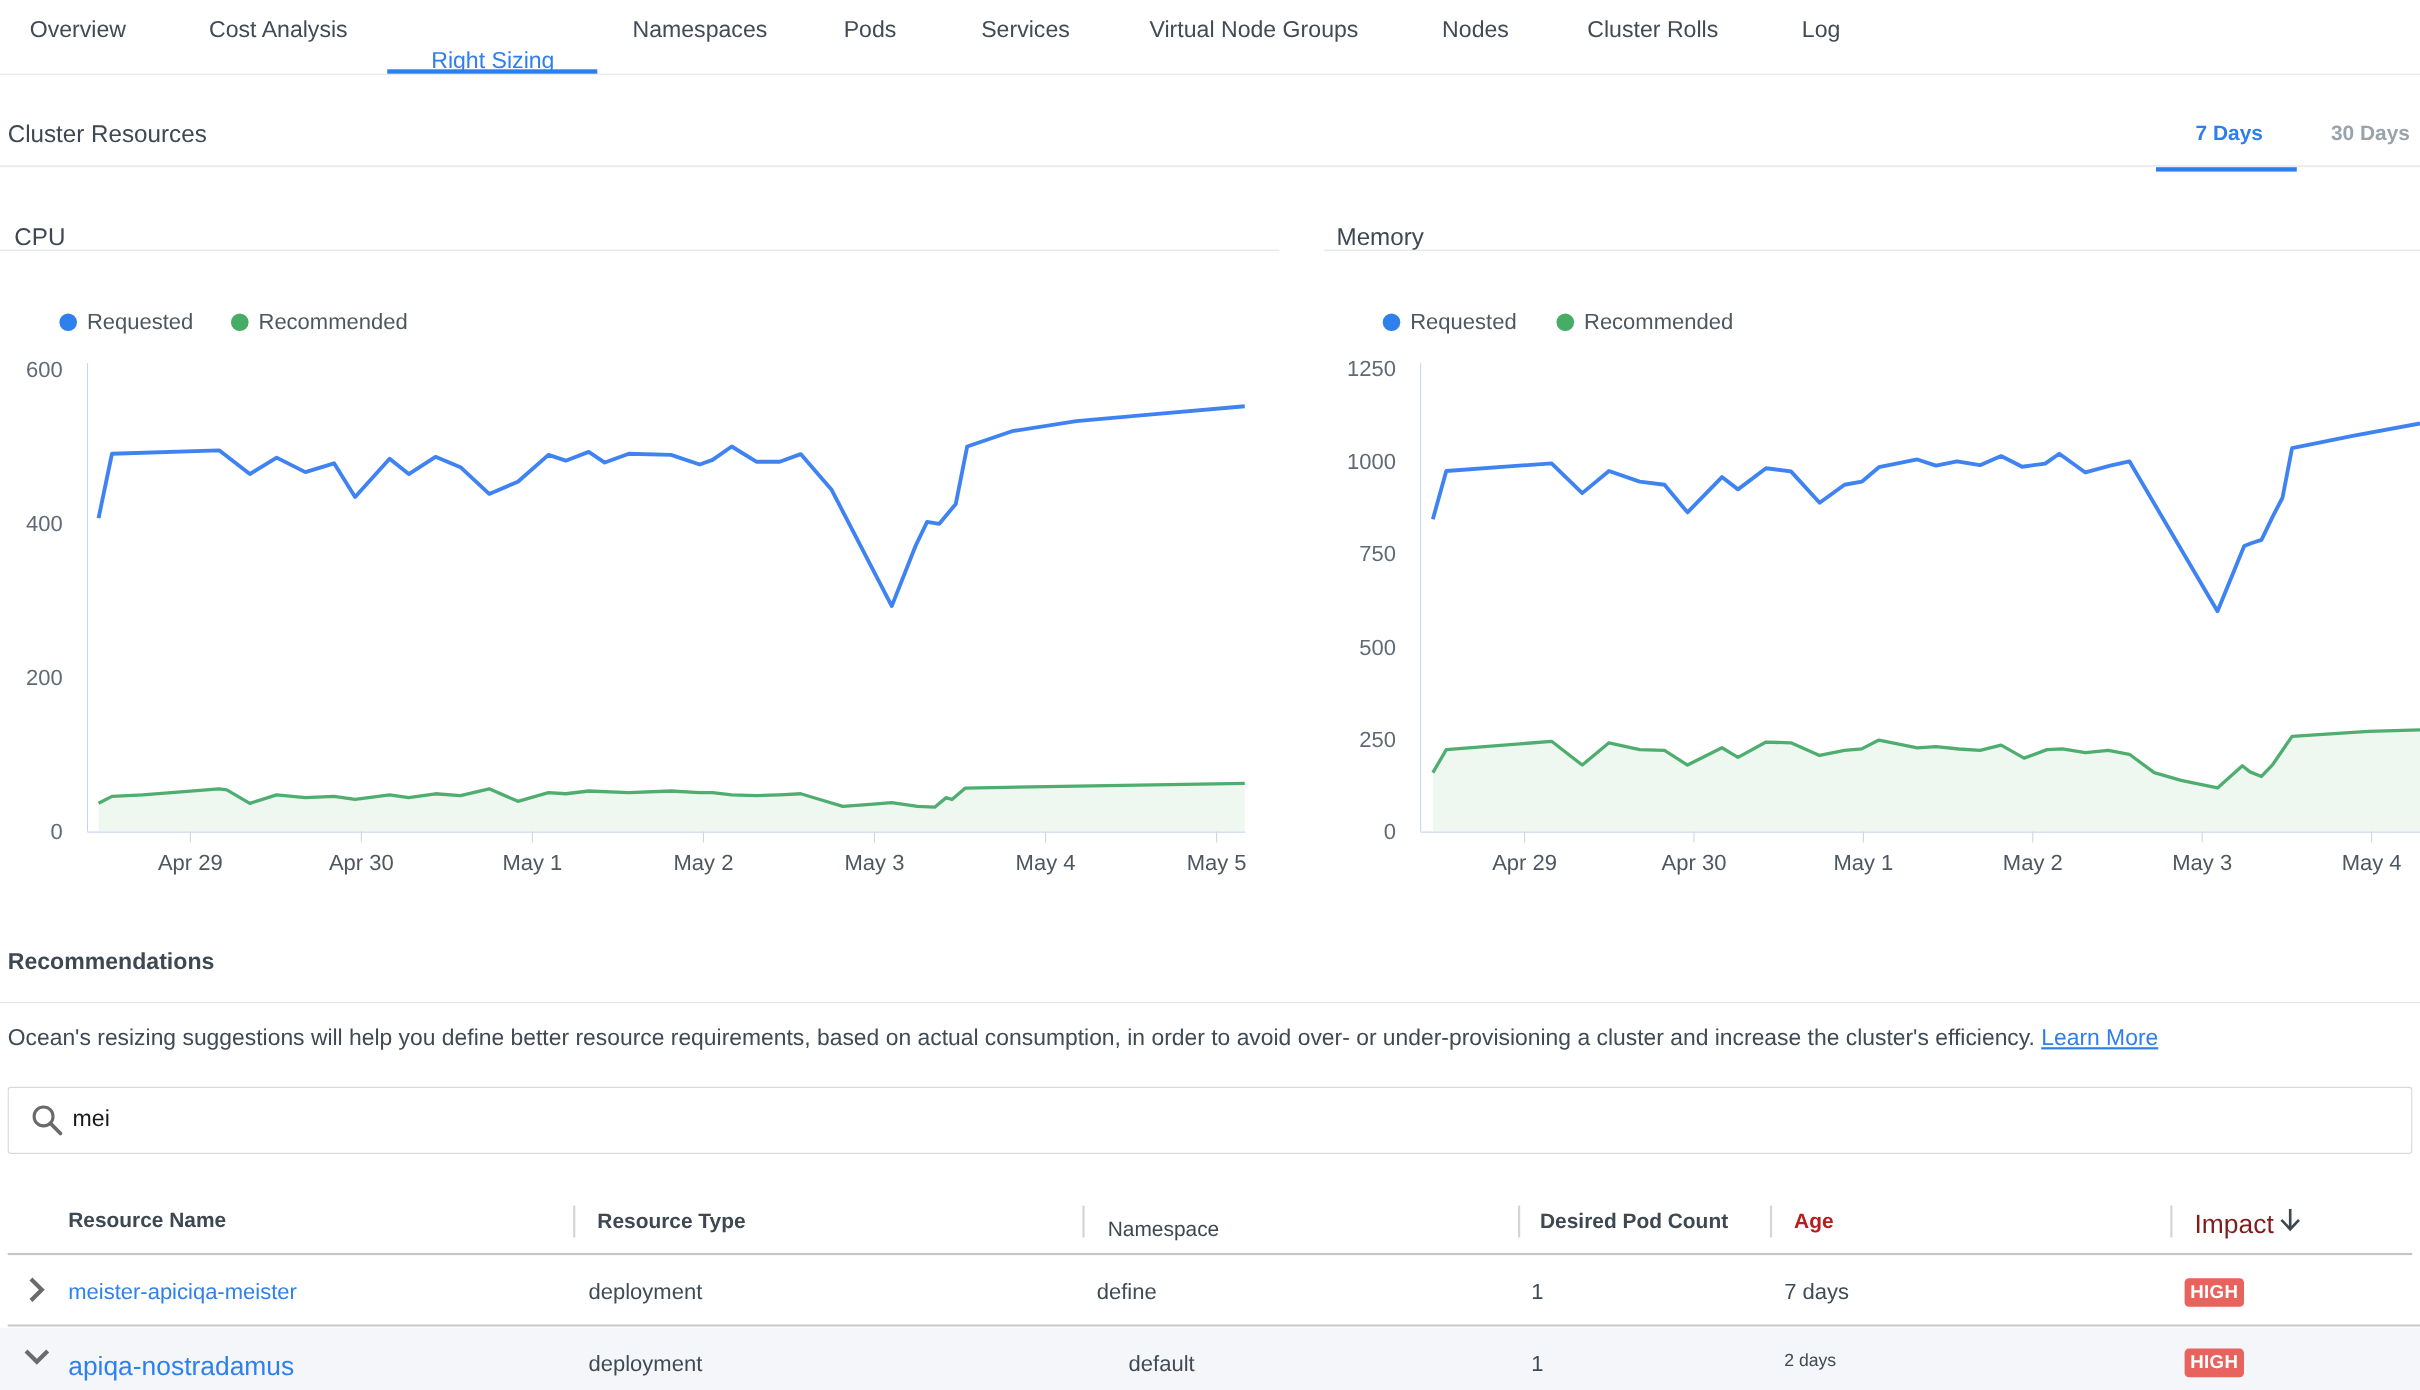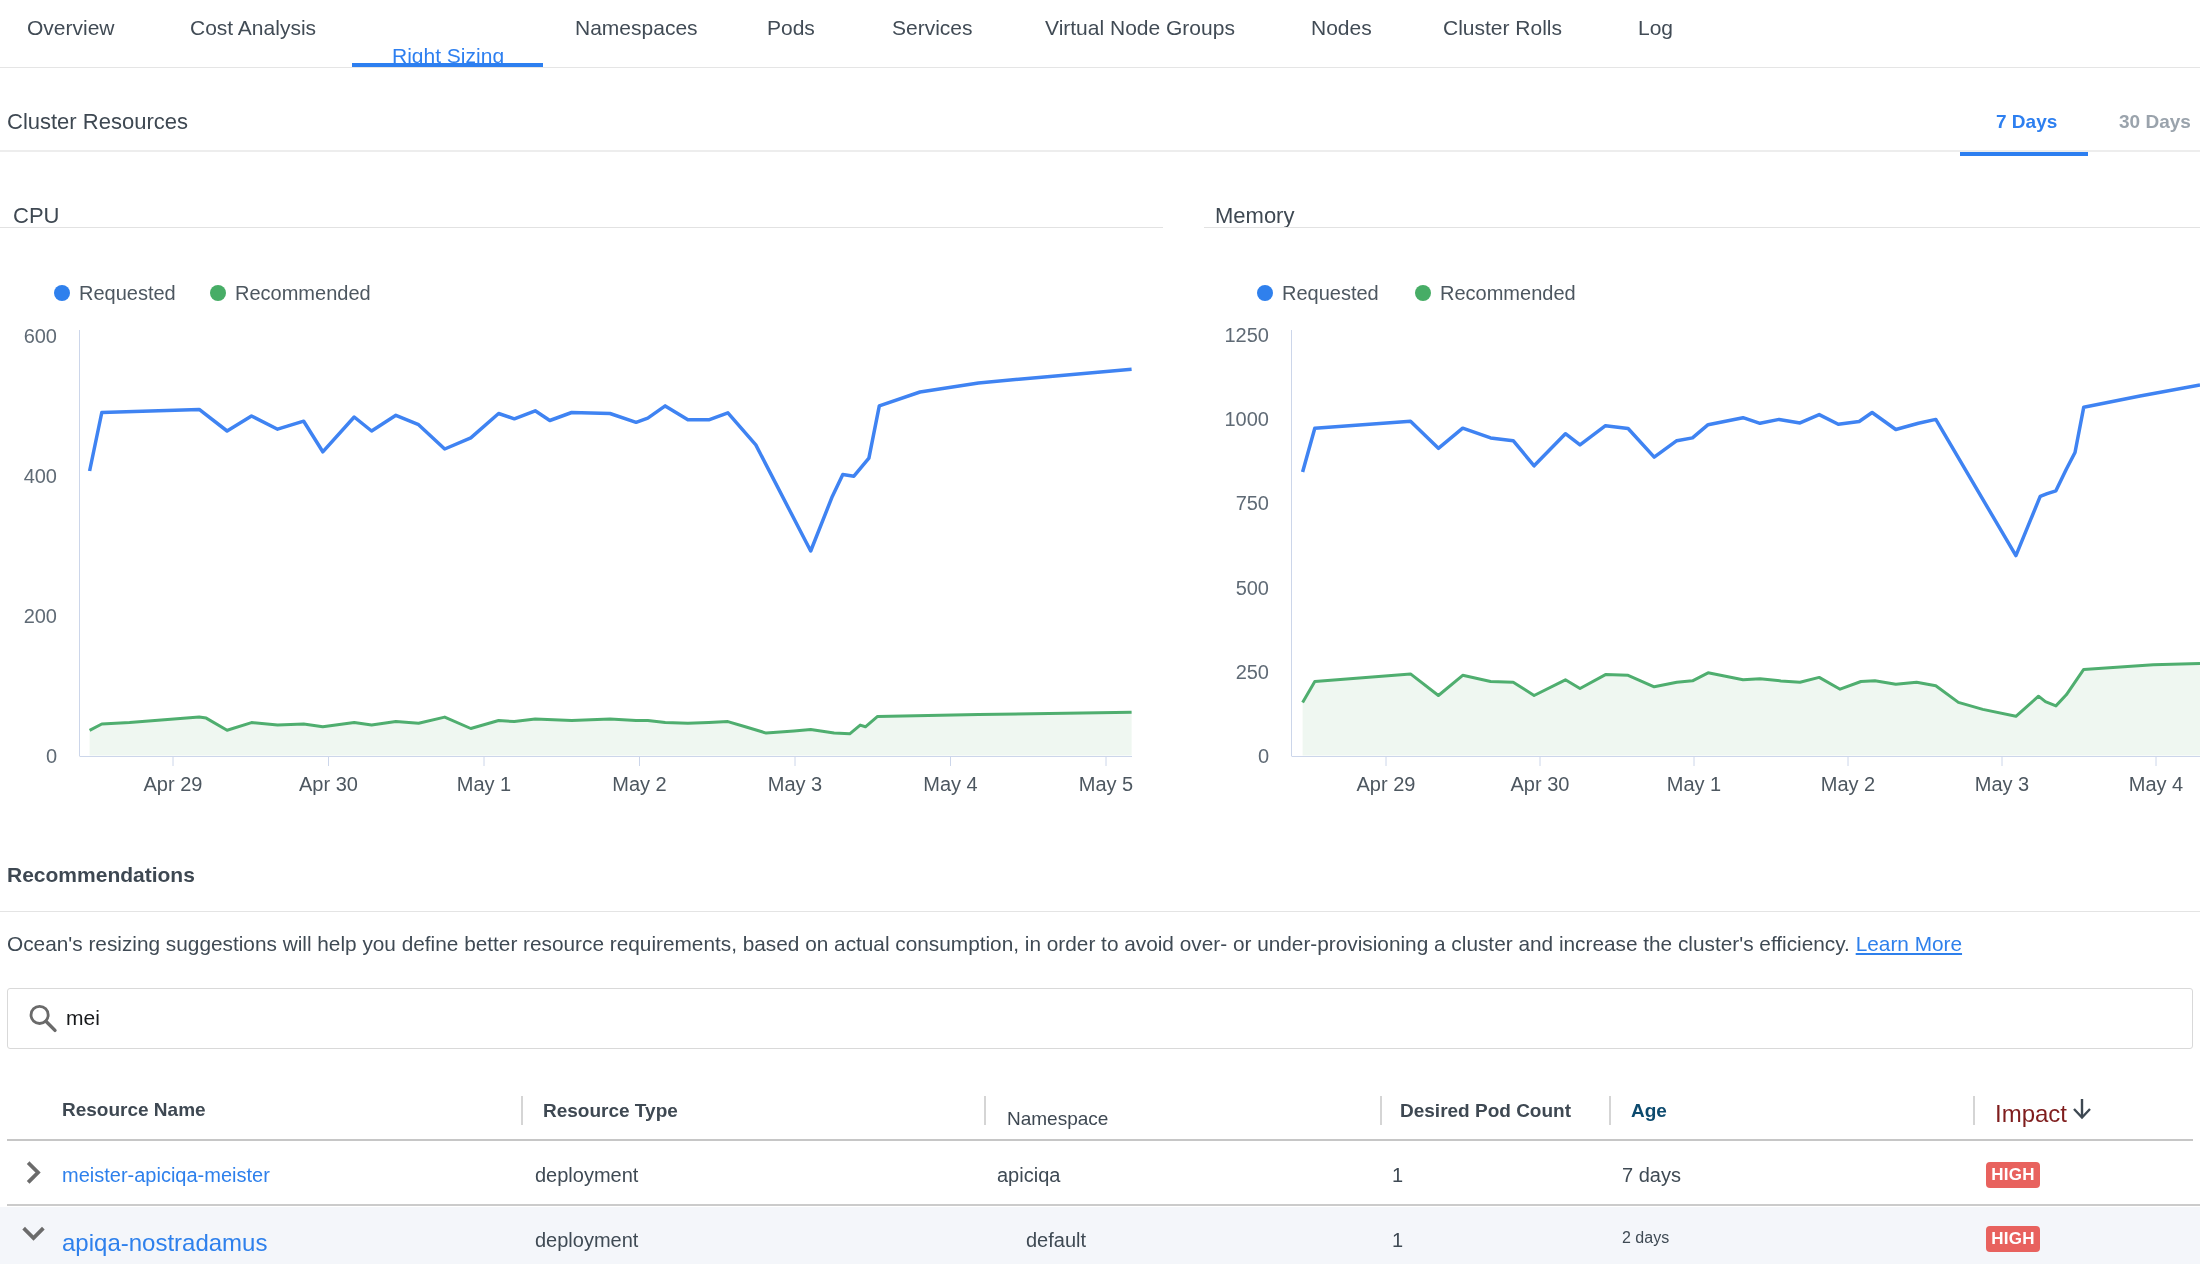--- a/index.html
+++ b/index.html
@@ -119,39 +119,39 @@
 <svg class="abs" style="left:28px;top:1003px;" width="30" height="30" viewBox="0 0 30 30">
   <circle cx="11.6" cy="11.9" r="8.6" fill="none" stroke="#6a6a6a" stroke-width="2.8"></circle>
   <line x1="17.9" y1="18.2" x2="27" y2="27.4" stroke="#6a6a6a" stroke-width="3.4" stroke-linecap="round"></line>
 </svg>
 <div class="abs" style="left:66px;top:1006px;font-size:21px;color:#17191b;">mei</div>
 
 <div class="abs" style="left:62px;top:1099px;font-size:19px;font-weight:bold;color:#3e4852;">Resource Name</div>
 <div class="abs" style="left:543px;top:1100px;font-size:19px;font-weight:bold;color:#3e4852;">Resource Type</div>
 <div class="abs" style="left:1007px;top:1108px;font-size:19px;font-weight:normal;color:#3e4852;">Namespace</div>
 <div class="abs" style="left:1400px;top:1100px;font-size:19px;font-weight:bold;color:#3e4852;">Desired Pod Count</div>
-<div class="abs" style="left:1631px;top:1100px;font-size:19px;font-weight:bold;color:#0c4a6e;">Age</div>
+<div class="abs" style="left:1631px;top:1100px;font-size:19px;font-weight:bold;color:#b91c1c;">Age</div>
 <div class="abs" style="left:1995px;top:1100px;font-size:24px;font-weight:normal;color:#7f1d1d;">Impact</div>
 <svg class="abs" style="left:2070px;top:1096px;" width="24" height="26" viewBox="0 0 24 26">
   <line x1="12" y1="3" x2="12" y2="21" stroke="#3e4852" stroke-width="2.4"></line>
   <polyline points="4,13 12,21.5 20,13" fill="none" stroke="#3e4852" stroke-width="2.4"></polyline>
 </svg>
 <div class="abs" style="left:521px;top:1096px;width:2px;height:29px;background:#d5d5d5;"></div>
 <div class="abs" style="left:984px;top:1096px;width:2px;height:29px;background:#d5d5d5;"></div>
 <div class="abs" style="left:1380px;top:1096px;width:2px;height:29px;background:#d5d5d5;"></div>
 <div class="abs" style="left:1609px;top:1096px;width:2px;height:29px;background:#d5d5d5;"></div>
 <div class="abs" style="left:1973px;top:1096px;width:2px;height:29px;background:#d5d5d5;"></div>
 <div class="abs" style="left:7px;top:1139px;width:2186px;height:2px;background:#c6c6c6;"></div>
 
 <svg class="abs" style="left:26px;top:1161px;" width="16" height="23" viewBox="0 0 16 23">
   <polyline points="3.5,3 12,11.5 3.5,20" fill="none" stroke="#6b6b6b" stroke-width="3.8" stroke-linecap="square" stroke-linejoin="miter"></polyline>
 </svg>
 <div class="abs link" style="left:62px;top:1164px;font-size:20px;">meister-apiciqa-meister</div>
 <div class="abs" style="left:535px;top:1164px;font-size:20px;color:#3f4a54;">deployment</div>
-<div class="abs" style="left:997px;top:1164px;font-size:20px;color:#3f4a54;">apiciqa</div>
+<div class="abs" style="left:997px;top:1164px;font-size:20px;color:#3f4a54;">define</div>
 <div class="abs" style="left:1392px;top:1164px;font-size:20px;color:#3f4a54;">1</div>
 <div class="abs" style="left:1622px;top:1164px;font-size:20px;color:#3f4a54;">7 days</div>
 <div class="abs" style="left:1986px;top:1162px;width:54px;height:26px;background:#e8625e;border-radius:4px;color:#fff;font-size:17px;font-weight:bold;text-align:center;line-height:26px;letter-spacing:0.3px;">HIGH</div>
 <div class="abs" style="left:7px;top:1204px;width:2193px;height:2px;background:#cbcbcb;"></div>
 
 <div class="abs" style="left:0;top:1207px;width:2200px;height:57px;background:#f4f6fa;"></div>
 <svg class="abs" style="left:22px;top:1226px;" width="23" height="17" viewBox="0 0 23 17">
   <polyline points="3,3.5 11.5,12 20,3.5" fill="none" stroke="#6b6b6b" stroke-width="3.8" stroke-linecap="square" stroke-linejoin="miter"></polyline>
 </svg>
 <div class="abs link" style="left:62px;top:1229px;font-size:24px;">apiqa-nostradamus</div>

